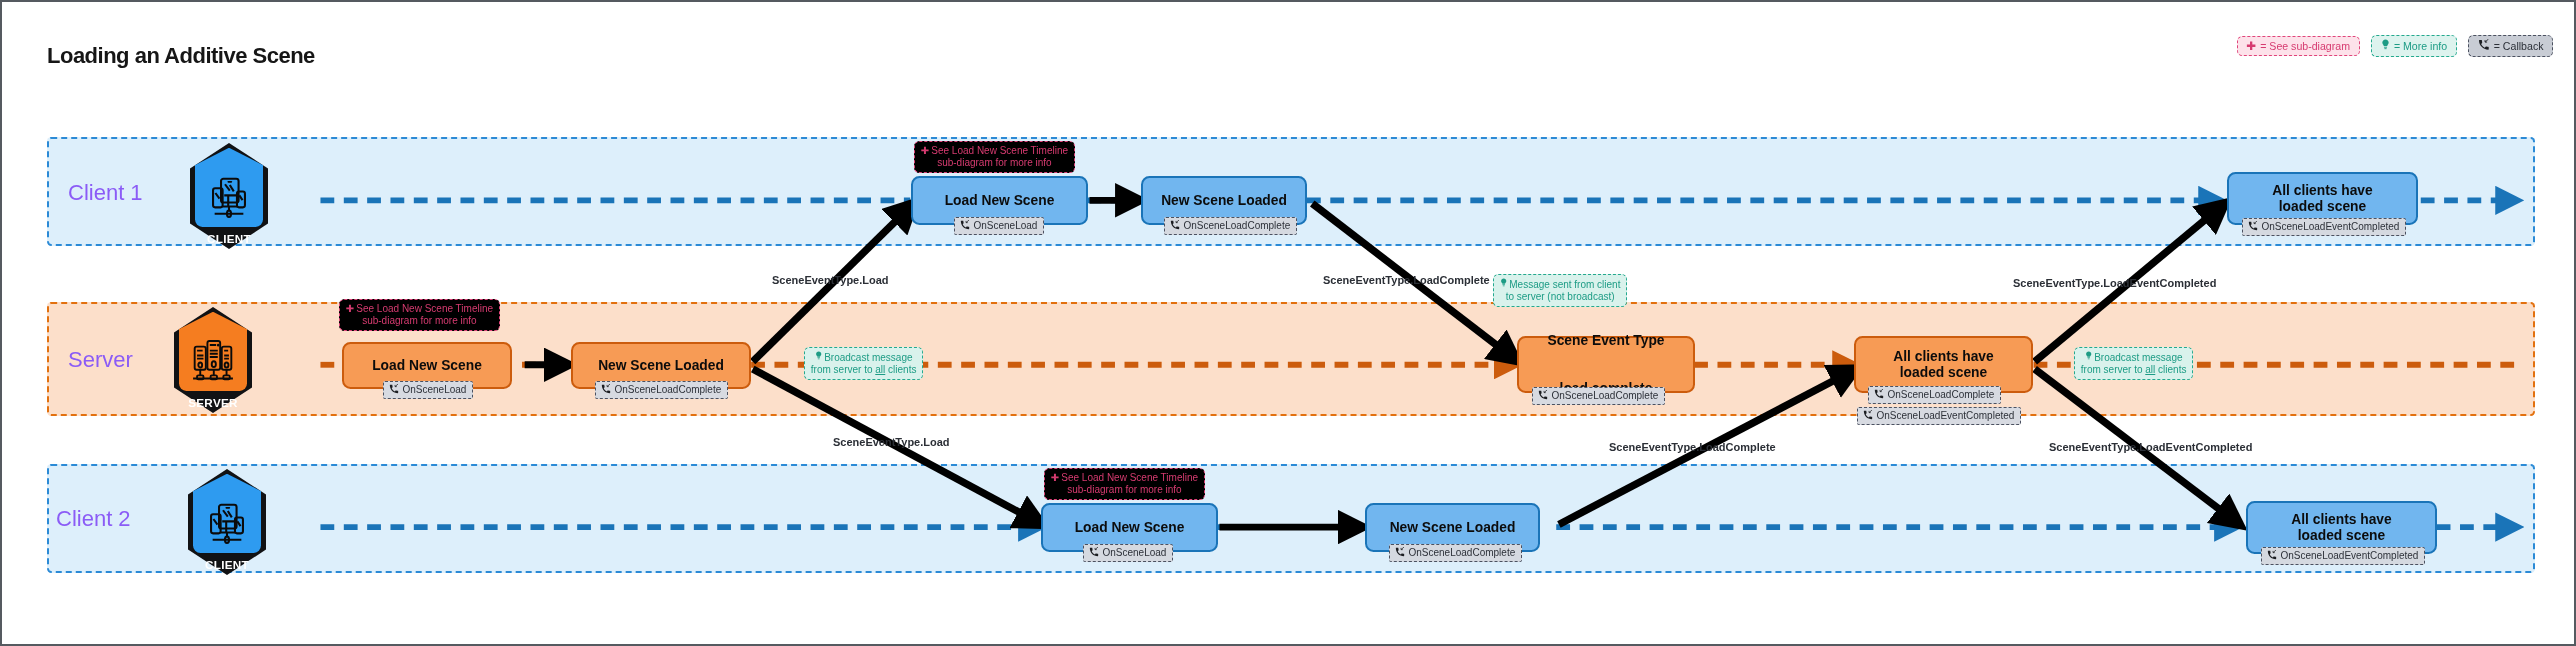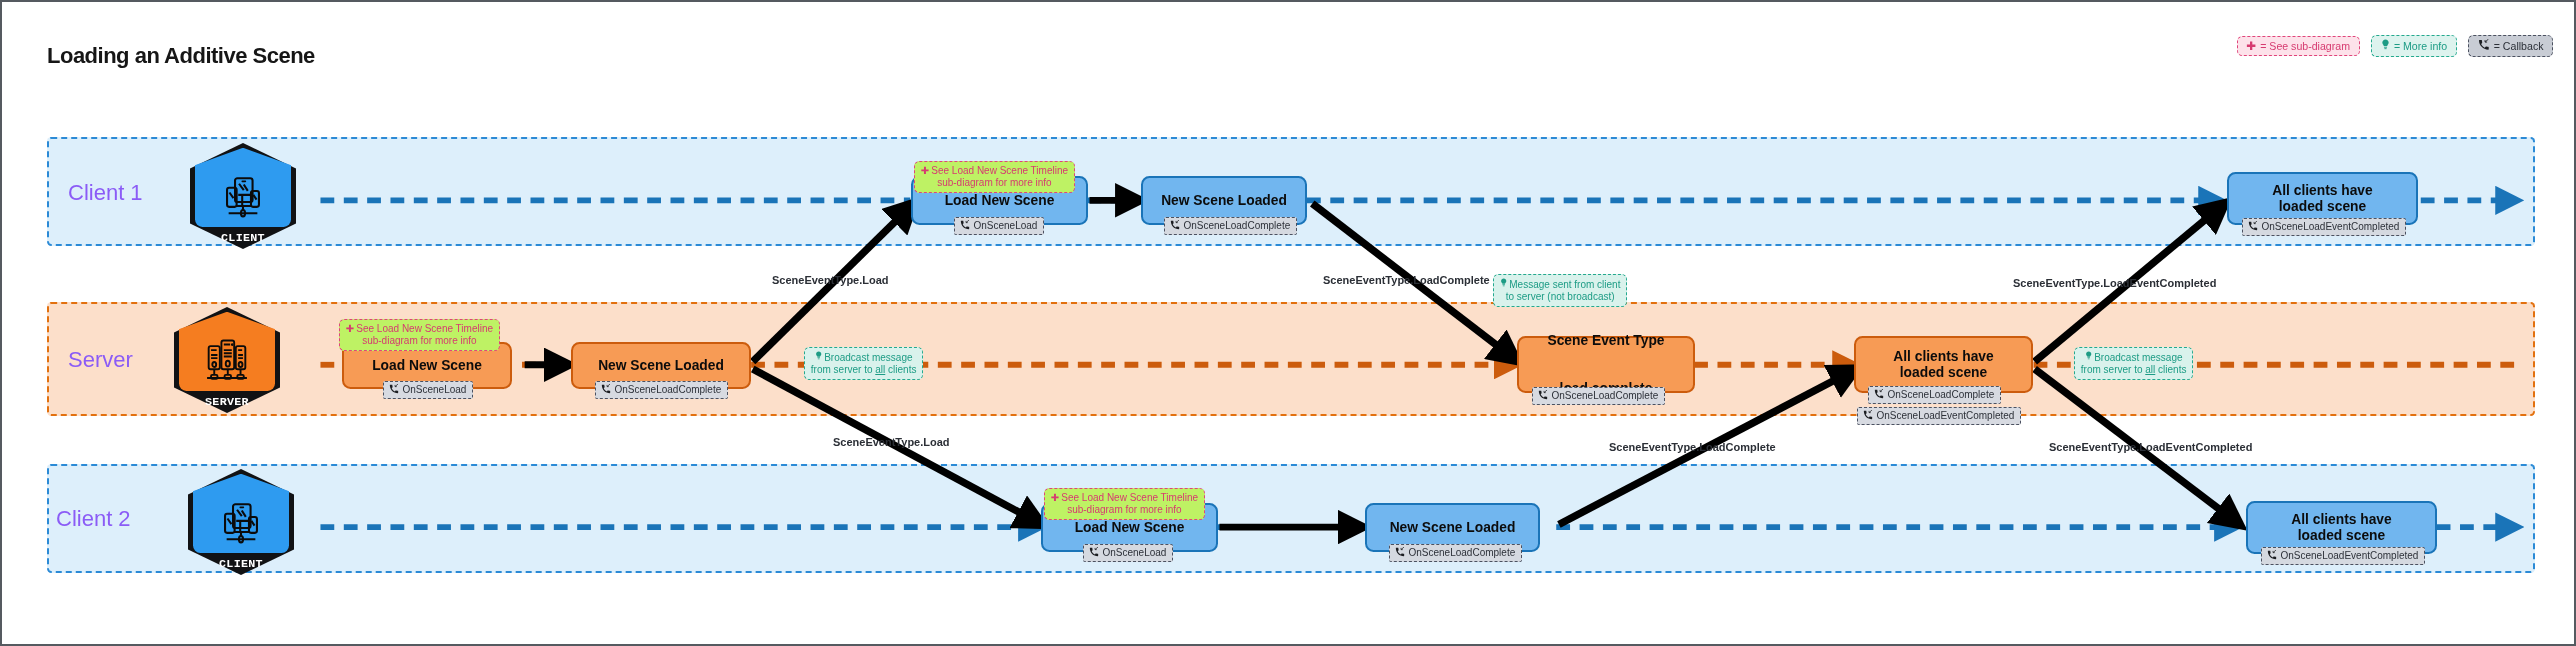--- a/index.html
+++ b/index.html
@@ -86,23 +86,22 @@
     position: absolute;
     font-size: 22px;
     font-weight: normal;
     color: #8b5cf6;
     white-space: nowrap;
   }
 
   
   .actor {
     position: absolute;
-    width: 106px;
+    width: 78px;
     height: 106px;
-    font-family: Liberation Mono, monospace;
   }
   .actor .hex {
     position: absolute;
     inset: 0;
     background: #111214;
     clip-path: polygon(50% 0%, 100% 24%, 100% 76%, 50% 100%, 0% 76%, 0% 24%);
   }
   .actor .hex-inner {
     position: absolute;
     left: 4.8px; right: 4.8px; top: 4.8px; bottom: 22px;
@@ -166,24 +165,23 @@
     position: absolute;
     border-radius: 5.3px;
     font-size: 10px;
     line-height: 1.25;
     padding: 2.7px 5.8px;
     text-align: center;
     white-space: nowrap;
     z-index: 9;
   }
   .note.pink {
-    background: #bef264;
+    background: #000000;
     border: 1.6px dashed #e0457b;
     color: #d63b70;
-    margin-top: 20px;
   }
   .note.teal {
     background: #d9f2ec;
     border: 1.6px dashed #24a98e;
     color: #1d9c85;
   }
   .note .nicon { display:inline-block; margin-right: 2.1px; }
 
   
   .edge-label {

